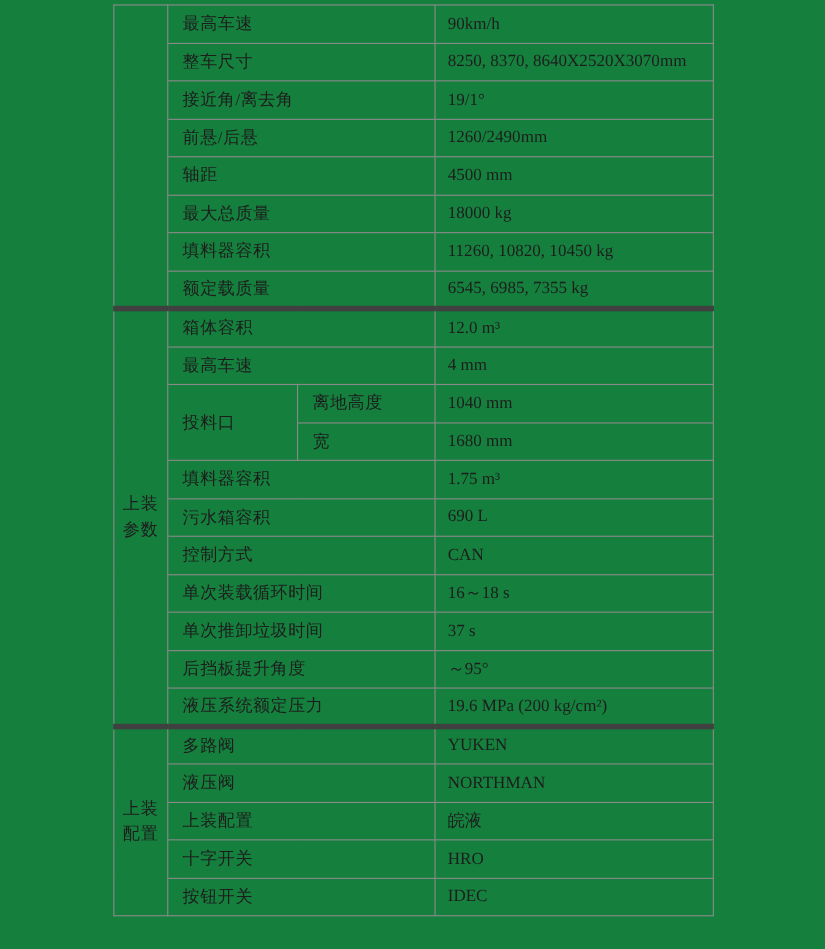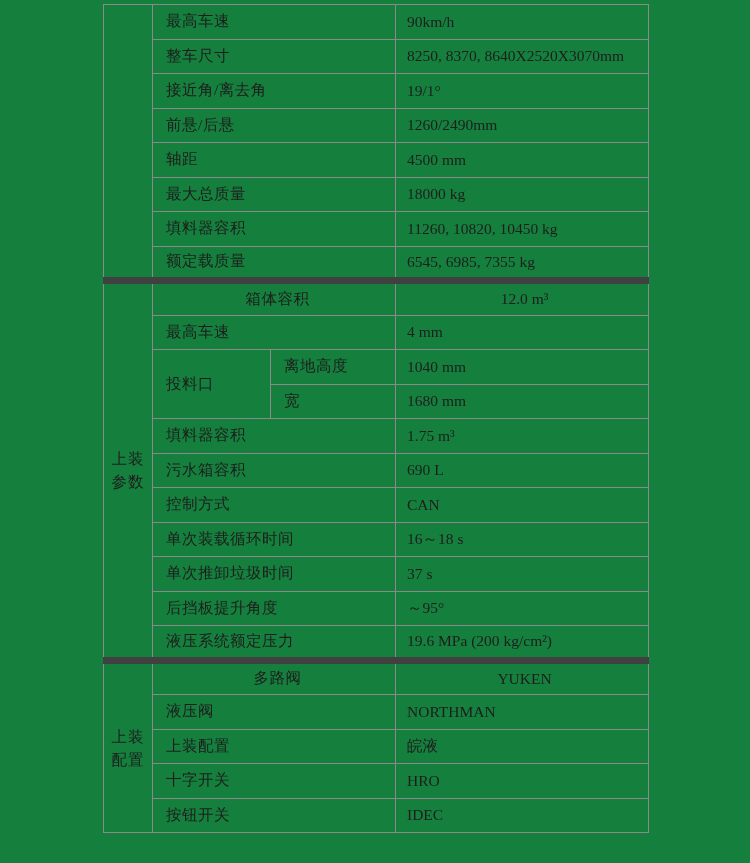--- a/index.html
+++ b/index.html
@@ -31,21 +31,21 @@
   td {
     border: 1px solid #8a8a8a;
     height: 34.5px;
     box-sizing: border-box;
     font-size: 15.5px;
     color: #1d1d1d;
     vertical-align: middle;
     overflow: hidden;
     white-space: nowrap;
   }
-  tr.sec-start td { border-top: 7px solid #404040; text-align: center; }
+  tr.sec-start td { border-top: 5px solid #404040; }
   td.cat {
     text-align: center;
     line-height: 1.5;
     padding: 15px 7px;
     white-space: normal;
     letter-spacing: 1px;
   }
   td.param { padding: 0 6px 0 13px; letter-spacing: 0.5px; }
   td.val   { padding: 0 6px 0 11px; }
 </style>

